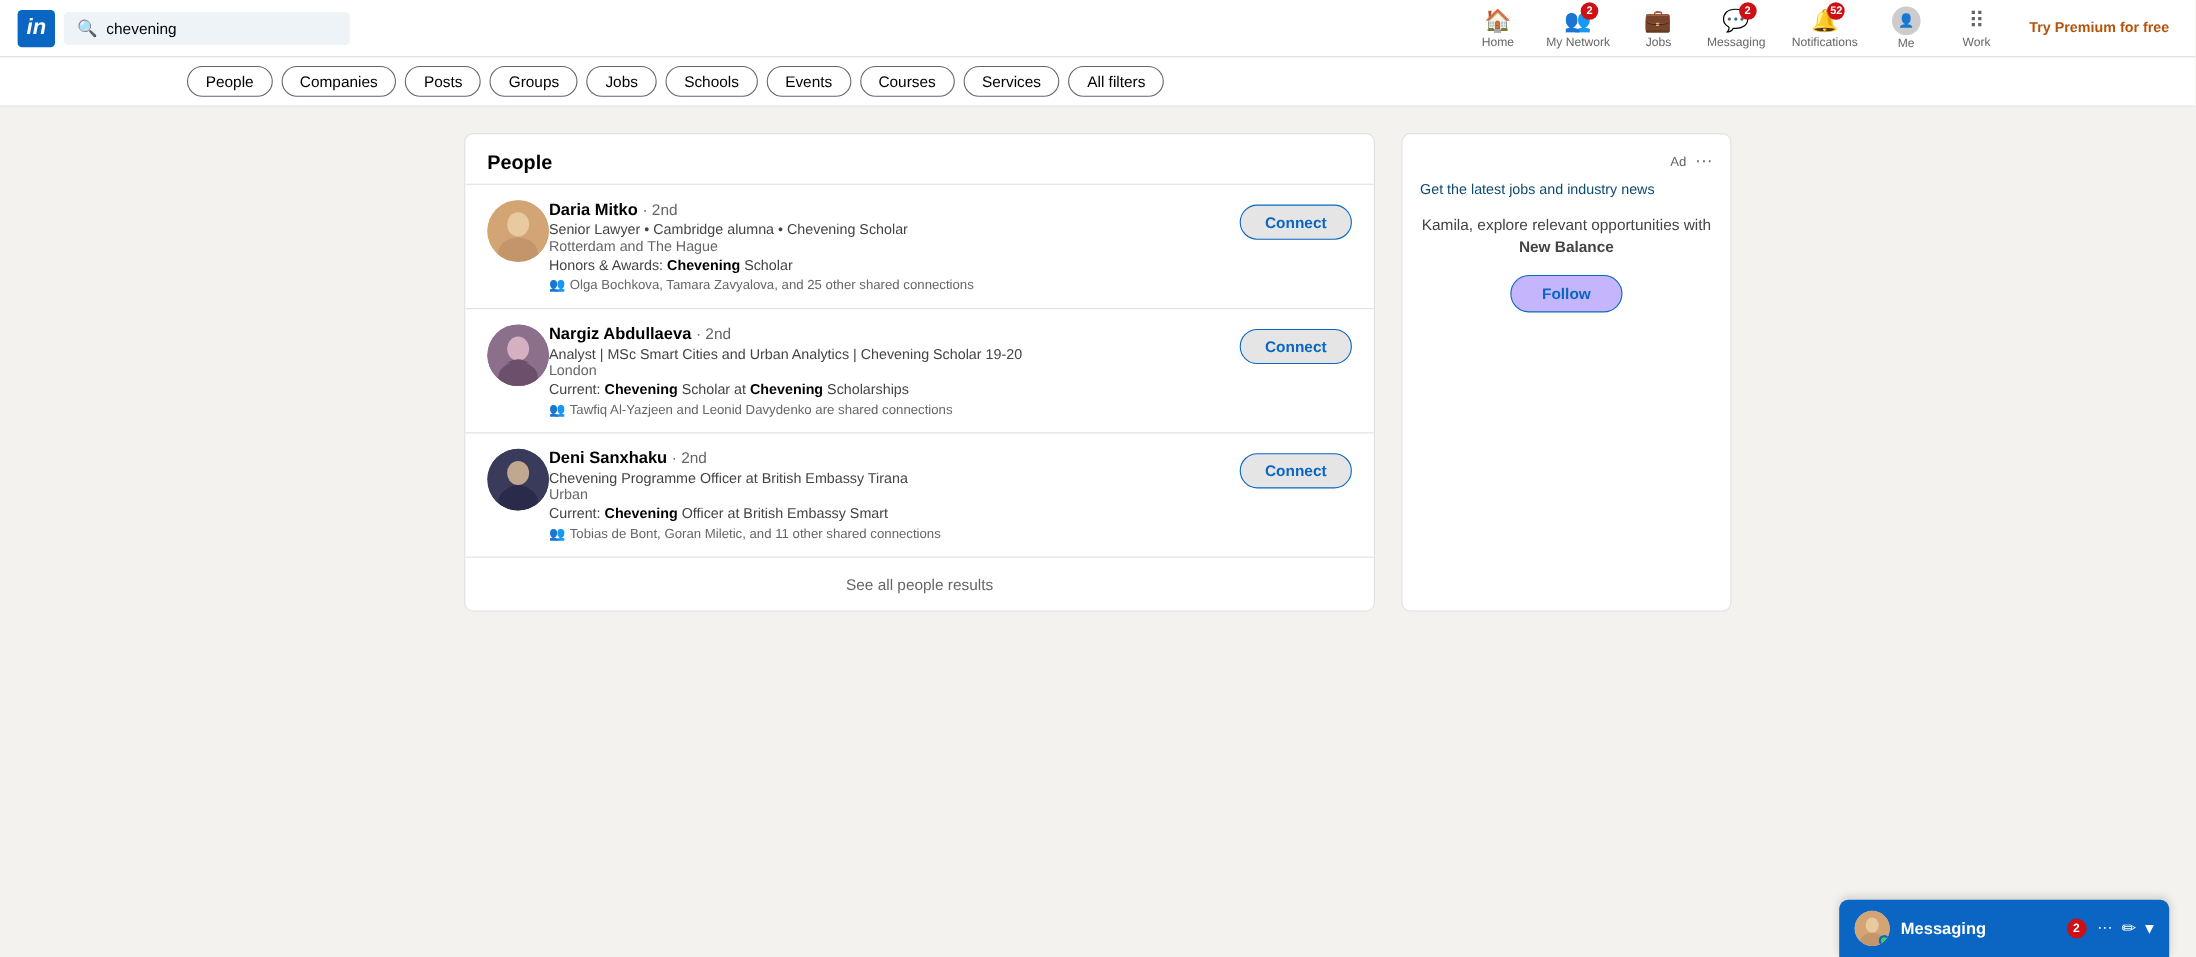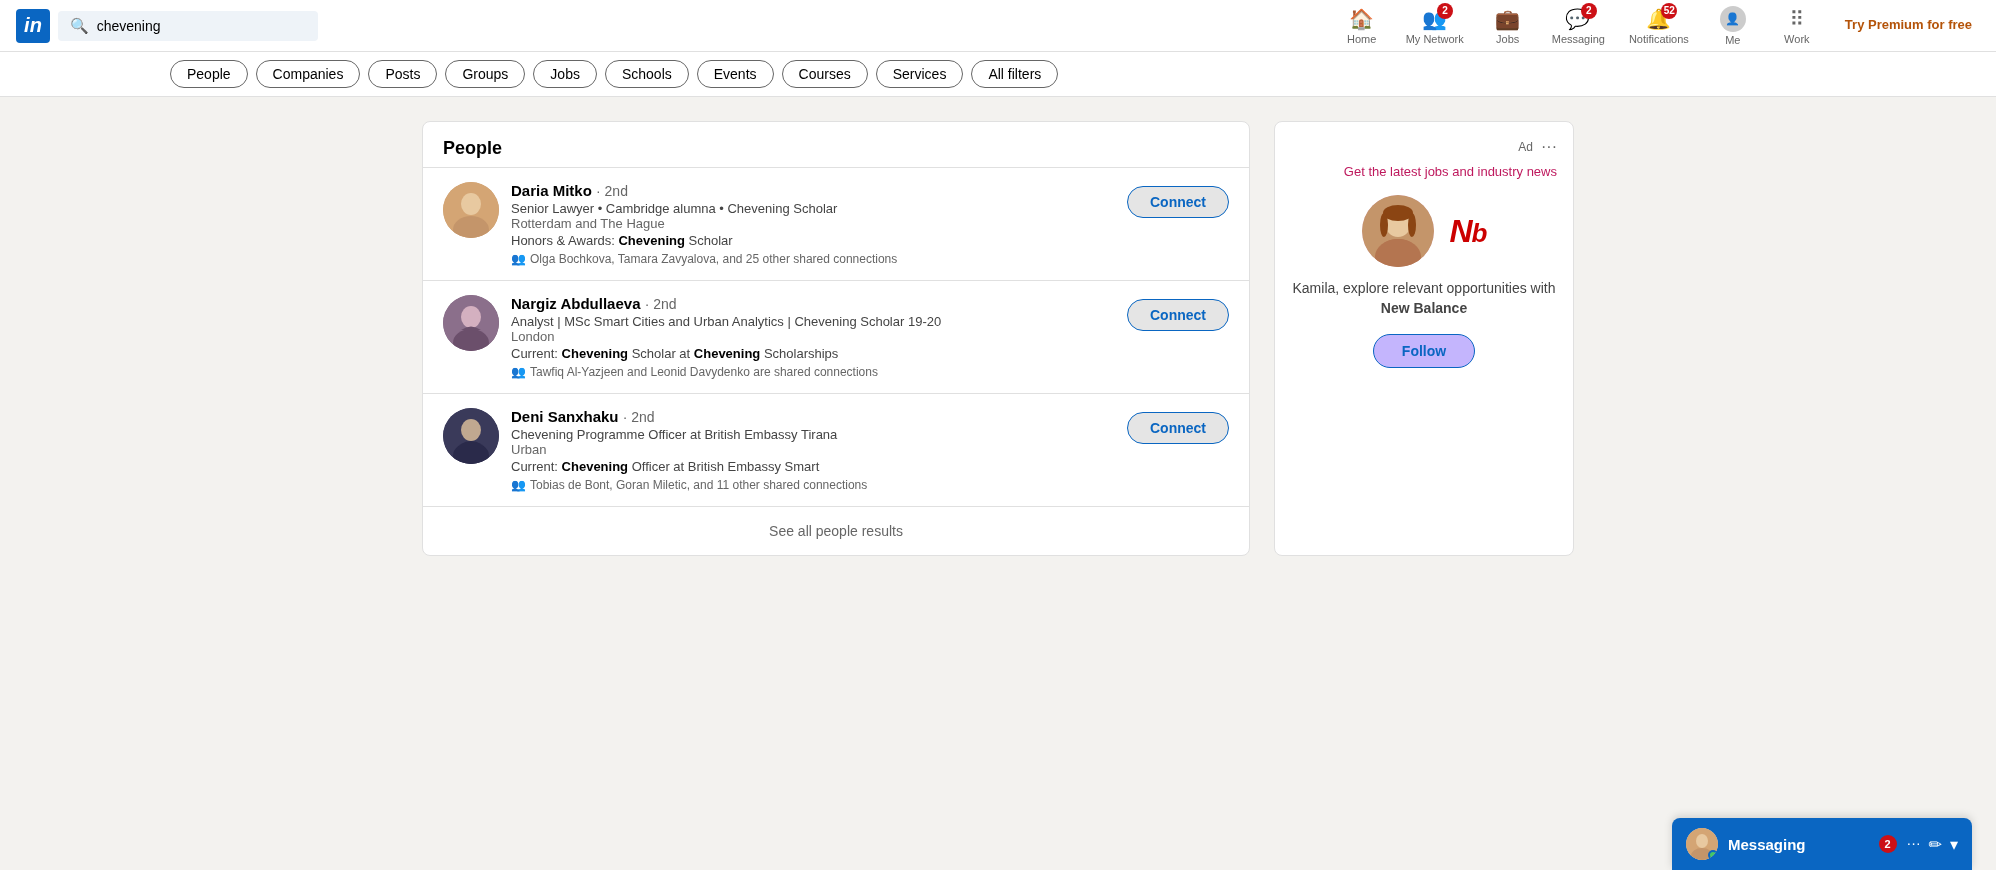--- a/index.html
+++ b/index.html
@@ -150,21 +150,20 @@
       font-size: 18px;
       font-weight: 600;
       padding: 16px 20px 8px;
       color: #000;
     }
     .person-item {
       display: flex;
       align-items: flex-start;
       padding: 14px 20px;
       border-top: 1px solid #e0e0e0;
-      gap: 12px;
     }
     .person-item:first-of-type { border-top: none; }
     .person-avatar {
       width: 56px;
       height: 56px;
       border-radius: 50%;
       background: #ccc;
       flex-shrink: 0;
       overflow: hidden;
       display: flex;
@@ -218,21 +217,21 @@
     }
     .ad-header {
       display: flex;
       justify-content: flex-end;
       align-items: center;
       gap: 8px;
       margin-bottom: 8px;
     }
     .ad-label { color: #666; font-size: 12px; }
     .ad-dots { color: #666; font-size: 16px; cursor: pointer; }
-    .ad-subtitle { font-size: 13px; color: #be185d; text-align: right; margin-bottom: 16px; }
+    .ad-subtitle { font-size: 13px; color: #0c4a6e; text-align: left; margin-bottom: 16px; }
     .ad-brand {
       display: flex;
       align-items: center;
       justify-content: center;
       gap: 16px;
       margin-bottom: 12px;
     }
     .ad-person-avatar {
       width: 72px;
       height: 72px;
@@ -475,37 +474,20 @@
 
     <div class="see-all">See all people results</div>
   </div>
 
   <div class="ad-card">
     <div class="ad-header">
       <span class="ad-label">Ad</span>
       <span class="ad-dots">···</span>
     </div>
     <div class="ad-subtitle">Get the latest jobs and industry news</div>
-    <div class="ad-brand">
-      <div class="ad-person-avatar">
-        <svg width="72" height="72" viewBox="0 0 72 72">
-          <circle cx="36" cy="36" r="36" fill="#c4956a"></circle>
-          <ellipse cx="36" cy="28" rx="13" ry="14" fill="#e8c9a0"></ellipse>
-          <ellipse cx="36" cy="62" rx="23" ry="18" fill="#b47550"></ellipse>
-          <path d="M22 48 Q36 40 50 48" fill="#b47550"></path>
-
-          <ellipse cx="36" cy="18" rx="15" ry="8" fill="#8b4513"></ellipse>
-          <ellipse cx="22" cy="30" rx="4" ry="12" fill="#8b4513"></ellipse>
-          <ellipse cx="50" cy="30" rx="4" ry="12" fill="#8b4513"></ellipse>
-        </svg>
-      </div>
-      <div class="nb-logo" style="font-family: Arial Black, sans-serif; font-size: 32px; font-weight: 900; color: #cc0000; letter-spacing: -1px;">
-        N<span style="font-size:26px;">b</span>
-      </div>
-    </div>
     <div class="ad-message">
       <span>Kamila, explore relevant opportunities with </span><b>New Balance</b>
     </div>
     <button class="follow-btn">Follow</button>
   </div>
 
 </div>
 
 <div class="messaging-bar">
   <div class="messaging-avatar">

